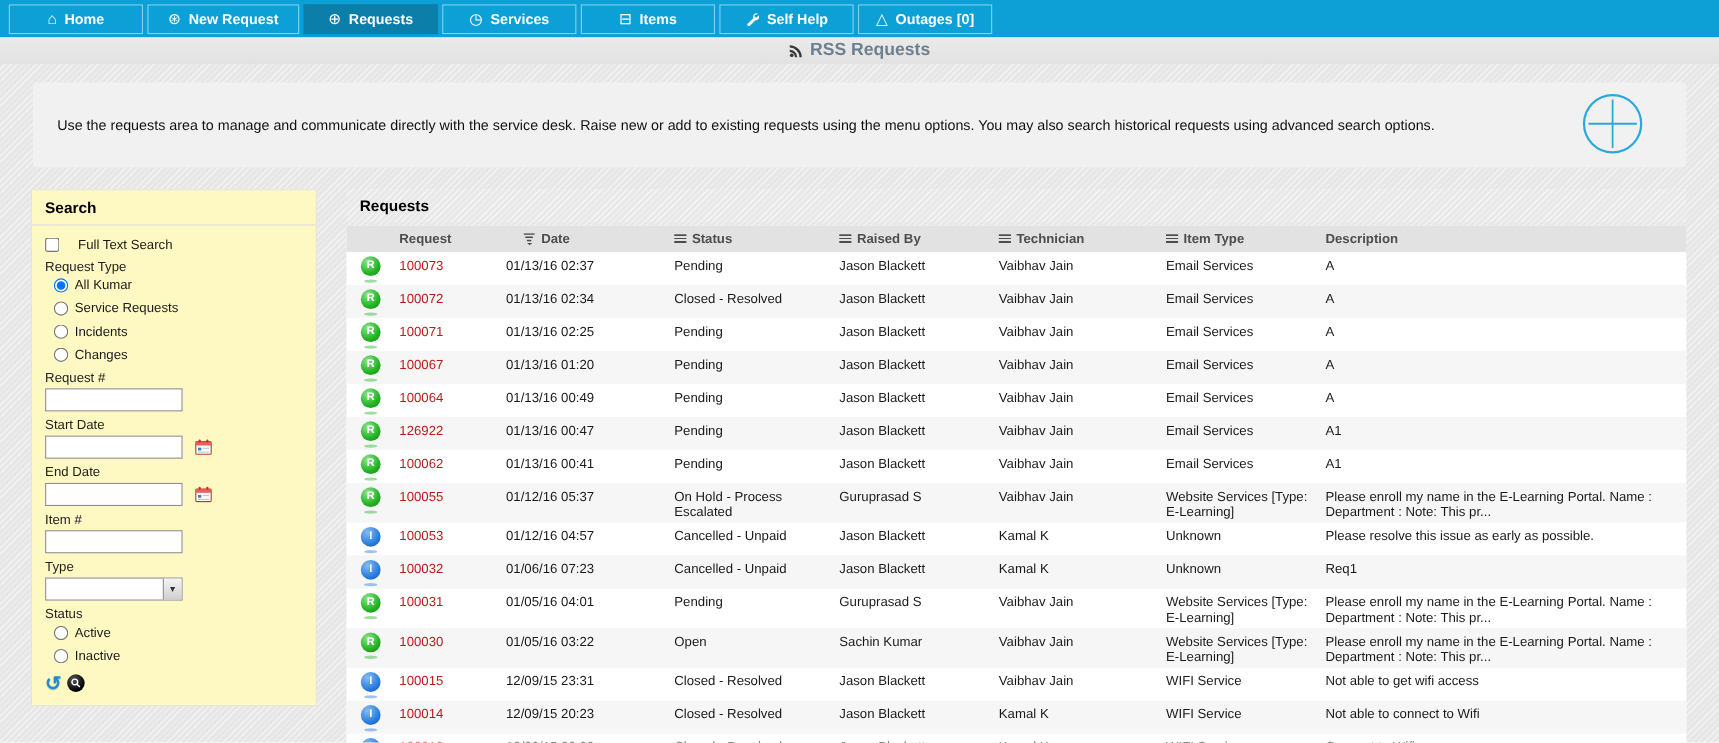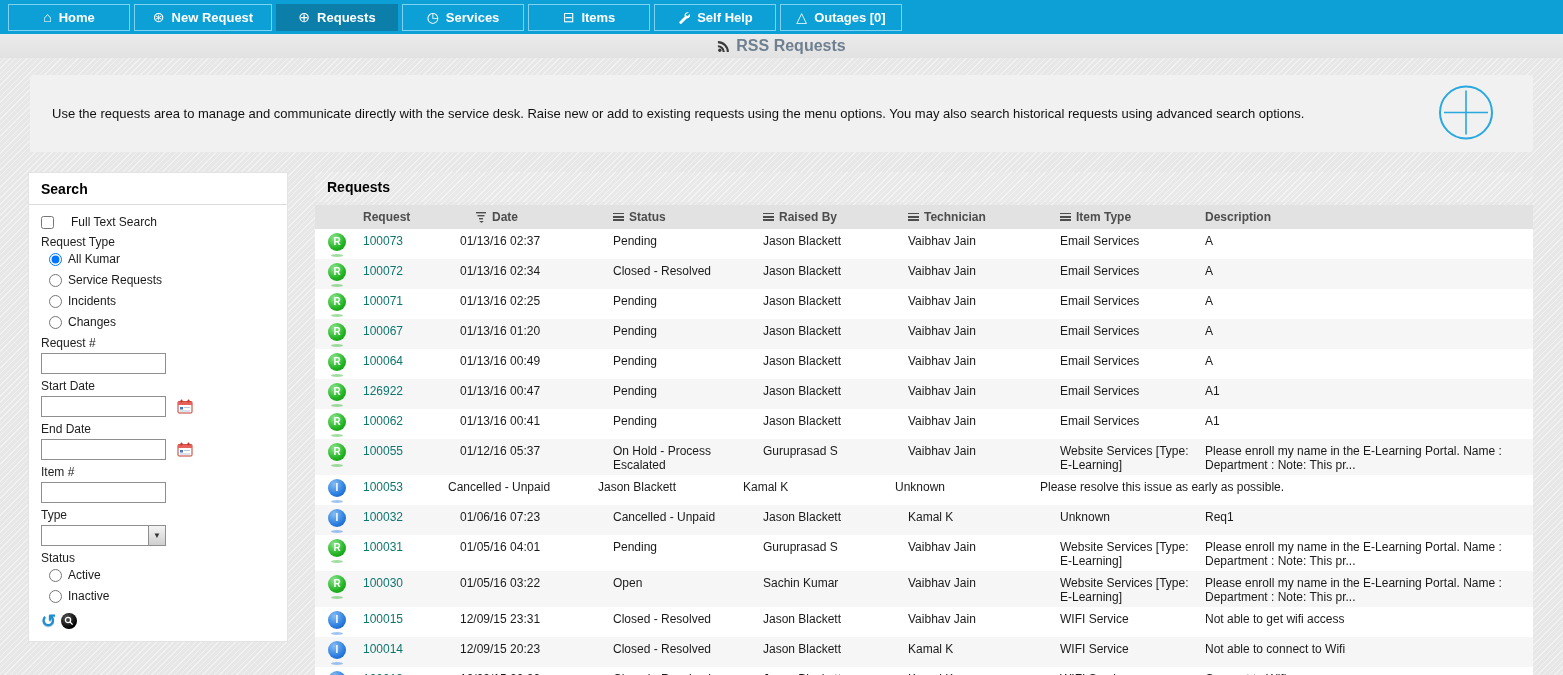--- a/index.html
+++ b/index.html
@@ -29,21 +29,21 @@
   
   .introbox {
     margin:17px 30px 0 30px; height:77px; background:#f1f1f1; border-radius:3px;
     display:flex; align-items:center; padding:0 22px 0 22px; position:relative;
   }
   .intro-text { font-size:13px; line-height:17px; color:#111; max-width:1290px; }
   .pluscircle { position:absolute; right:35px; top:50%; transform:translateY(-50%); }
 
   
   .cols { display:flex; margin-top:20px; }
-  .search-panel { width:260px; margin-left:28px; background:#ffffff; border:1px solid #e3e3e3; align-self:flex-start; padding-bottom:10px; }
+  .search-panel { width:260px; margin-left:28px; background:#fef9c3; border:1px solid #e3e3e3; align-self:flex-start; padding-bottom:10px; }
   .main { width:1218px; margin-left:27px; }
 
   
   .panel-title { font-size:14px; font-weight:bold; color:#000; padding:8px 12px 7px 12px; border-bottom:1px solid #dcdcdc; }
   .sp-body { padding:10px 12px 0 12px; }
   .sp-row { display:flex; align-items:center; gap:5px; margin-bottom:4px; }
   .sp-label { color:#222; margin:5px 0 3px 0; }
   .sp-radio { display:flex; align-items:center; gap:6px; margin:0 0 7px 8px; }
   .sp-radio input, .sp-check input { width:13px; height:13px; }
   .sp-check { display:flex; align-items:center; gap:17px; margin-bottom:6px; }
@@ -74,21 +74,21 @@
   .c-item  { width:145px; }
   .c-desc  { flex:1; padding-right:10px; }
   .h-icon  { width:46px; }
   .h-req   { width:85px; }
   .h-date  { width:165px; padding-left:30px; }
   .h-status{ width:150px; }
   .h-raised{ width:145px; }
   .h-tech  { width:152px; }
   .h-item  { width:145px; }
   .h-desc  { flex:1; }
-  .c-req { color:#0f766e; cursor:pointer; }
+  .c-req { color:#b91c1c; cursor:pointer; }
 
   .lines-icon { width:11px; height:9px; display:inline-block;
     background:repeating-linear-gradient(#4d4d4d 0 1.5px, rgba(0,0,0,0) 1.5px 3.2px); }
 
   .badge { position:relative; width:18px; height:18px; border-radius:50%; color:#fff; font-weight:bold; font-size:10px;
     display:inline-flex; align-items:center; justify-content:center; cursor:pointer; }
   .badge.request { background:radial-gradient(circle at 35% 28%, #8ce68c, #22b322 60%, #118a11); }
   .badge.incident { background:radial-gradient(circle at 35% 28%, #86bdf2, #2a7de0 60%, #1453a8); }
   .badge::after { content:""; position:absolute; left:3px; bottom:-6px; width:12px; height:3px; border-radius:50%; opacity:.45; }
   .badge.request::after { background:#2db32d; }
@@ -389,20 +389,21 @@
     <div class="c c-tech">Vaibhav Jain</div>
     <div class="c c-item">Website Services [Type: E-Learning]</div>
     <div class="c c-desc">Please enroll my name in the E-Learning Portal. Name : Department :  Note: This pr...</div>
   </div>
 
   <div class="trow">
     <div class="c c-icon">
               <span class="badge incident">I</span>
             </div>
     <div class="c c-req">100053</div>
+    <div class="c c-date">01/12/16 04:57</div>
     <div class="c c-status">Cancelled - Unpaid</div>
     <div class="c c-raised">Jason Blackett</div>
     <div class="c c-tech">Kamal K</div>
     <div class="c c-item">Unknown</div>
     <div class="c c-desc">Please resolve this issue as early as possible.</div>
   </div>
 
   <div class="trow">
     <div class="c c-icon">
               <span class="badge incident">I</span>

